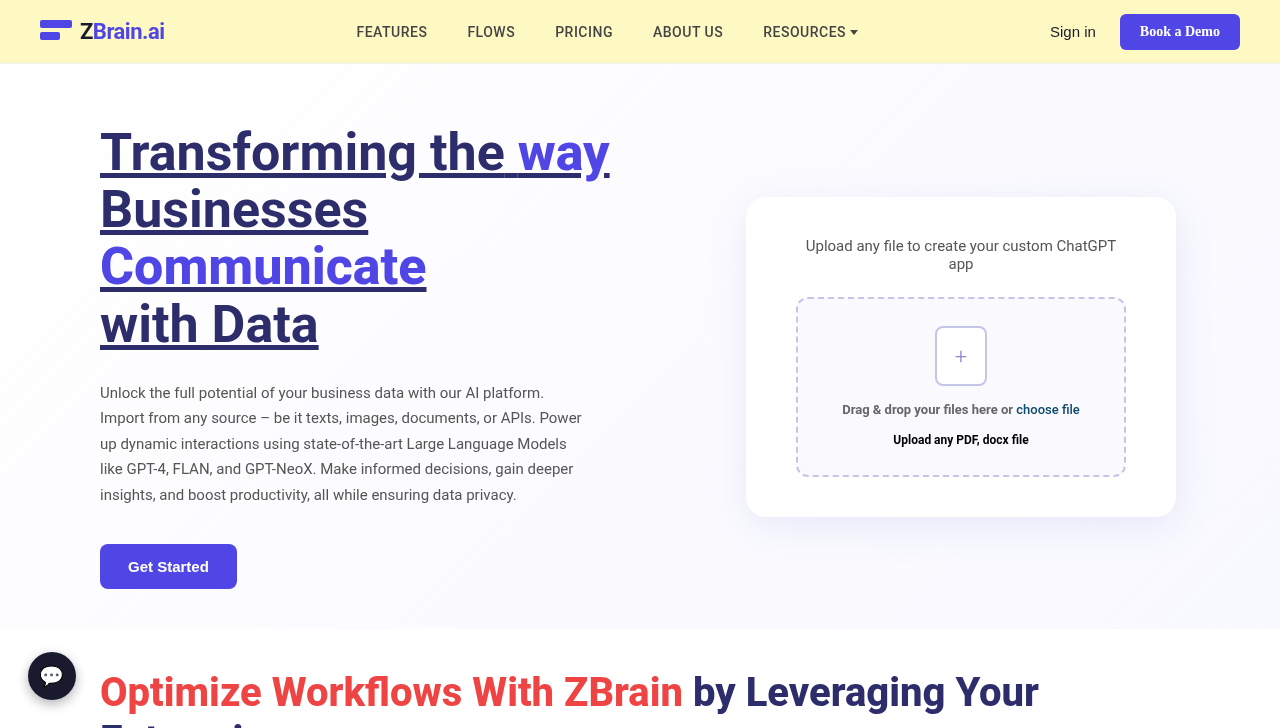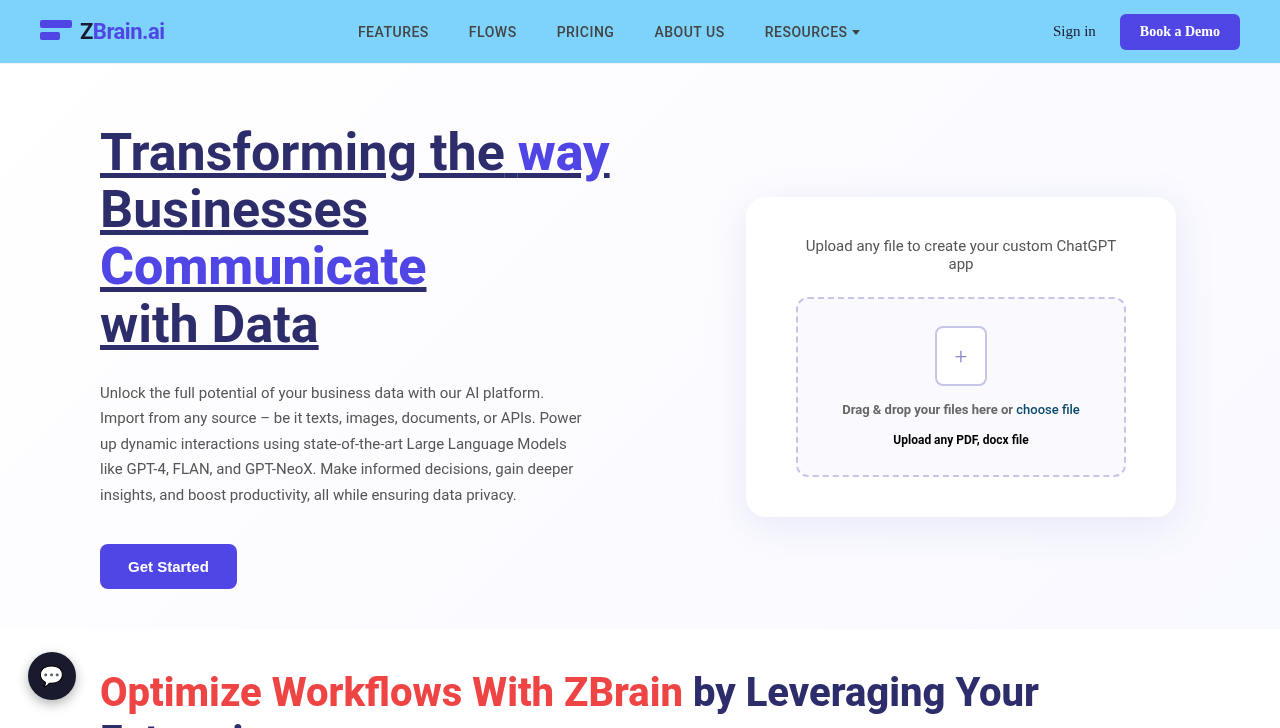--- a/index.html
+++ b/index.html
@@ -12,21 +12,21 @@
     }
 
     
     nav {
       display: flex;
       align-items: center;
       justify-content: space-between;
       padding: 0 40px;
       height: 64px;
       border-bottom: 1px solid #f0f0f5;
-      background: #7dd3fc;
+      background: #fef9c3;
       position: sticky;
       top: 0;
       z-index: 100;
     }
 
     .logo-area {
       display: flex;
       align-items: center;
       gap: 8px;
     }
@@ -100,21 +100,20 @@
       gap: 24px;
     }
 
     .sign-in-btn {
       background: none;
       border: none;
       color: #1a1a2e;
       font-size: 15px;
       font-weight: 500;
       cursor: pointer;
-      font-family: Liberation Serif, serif;
     }
 
     .book-demo-btn {
       background: #4f46e5;
       color: #fff;
       border: none;
       border-radius: 6px;
       padding: 10px 20px;
       font-size: 14px;
       font-weight: 600;

